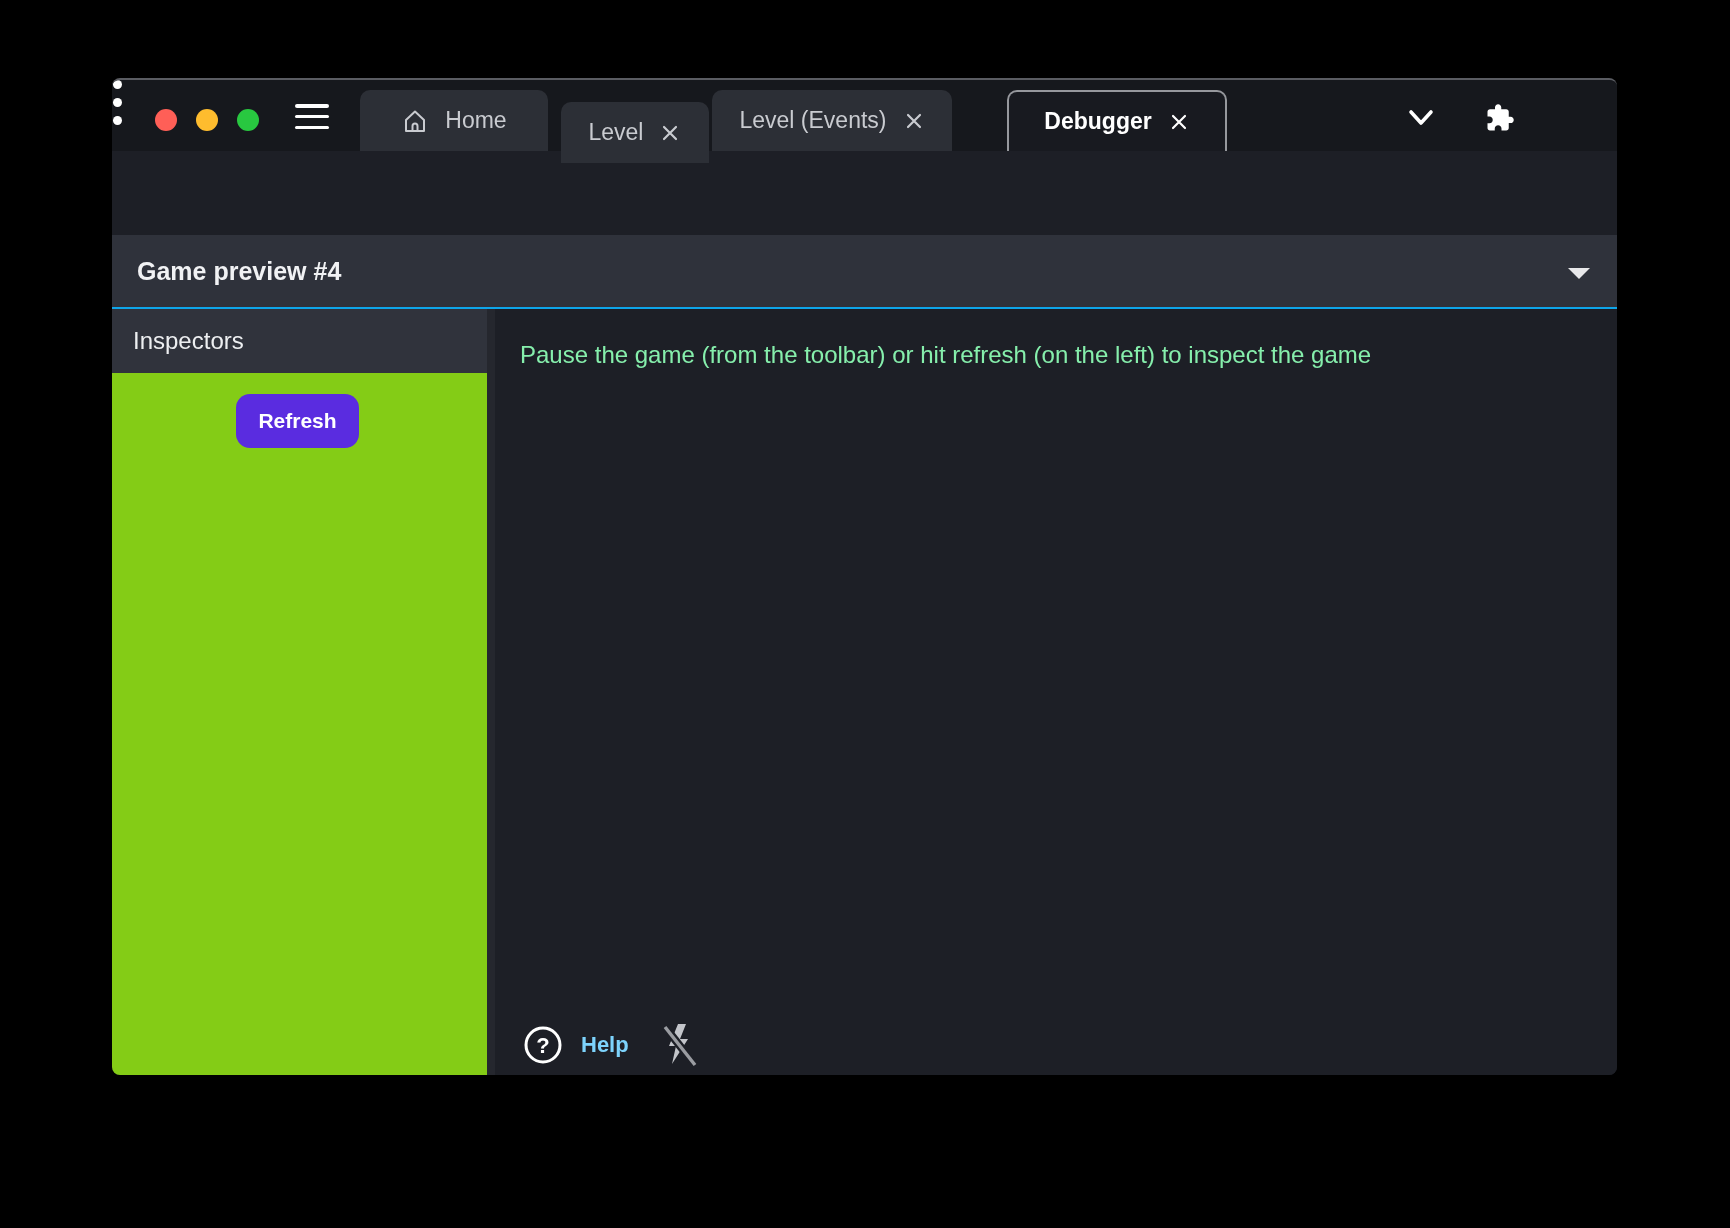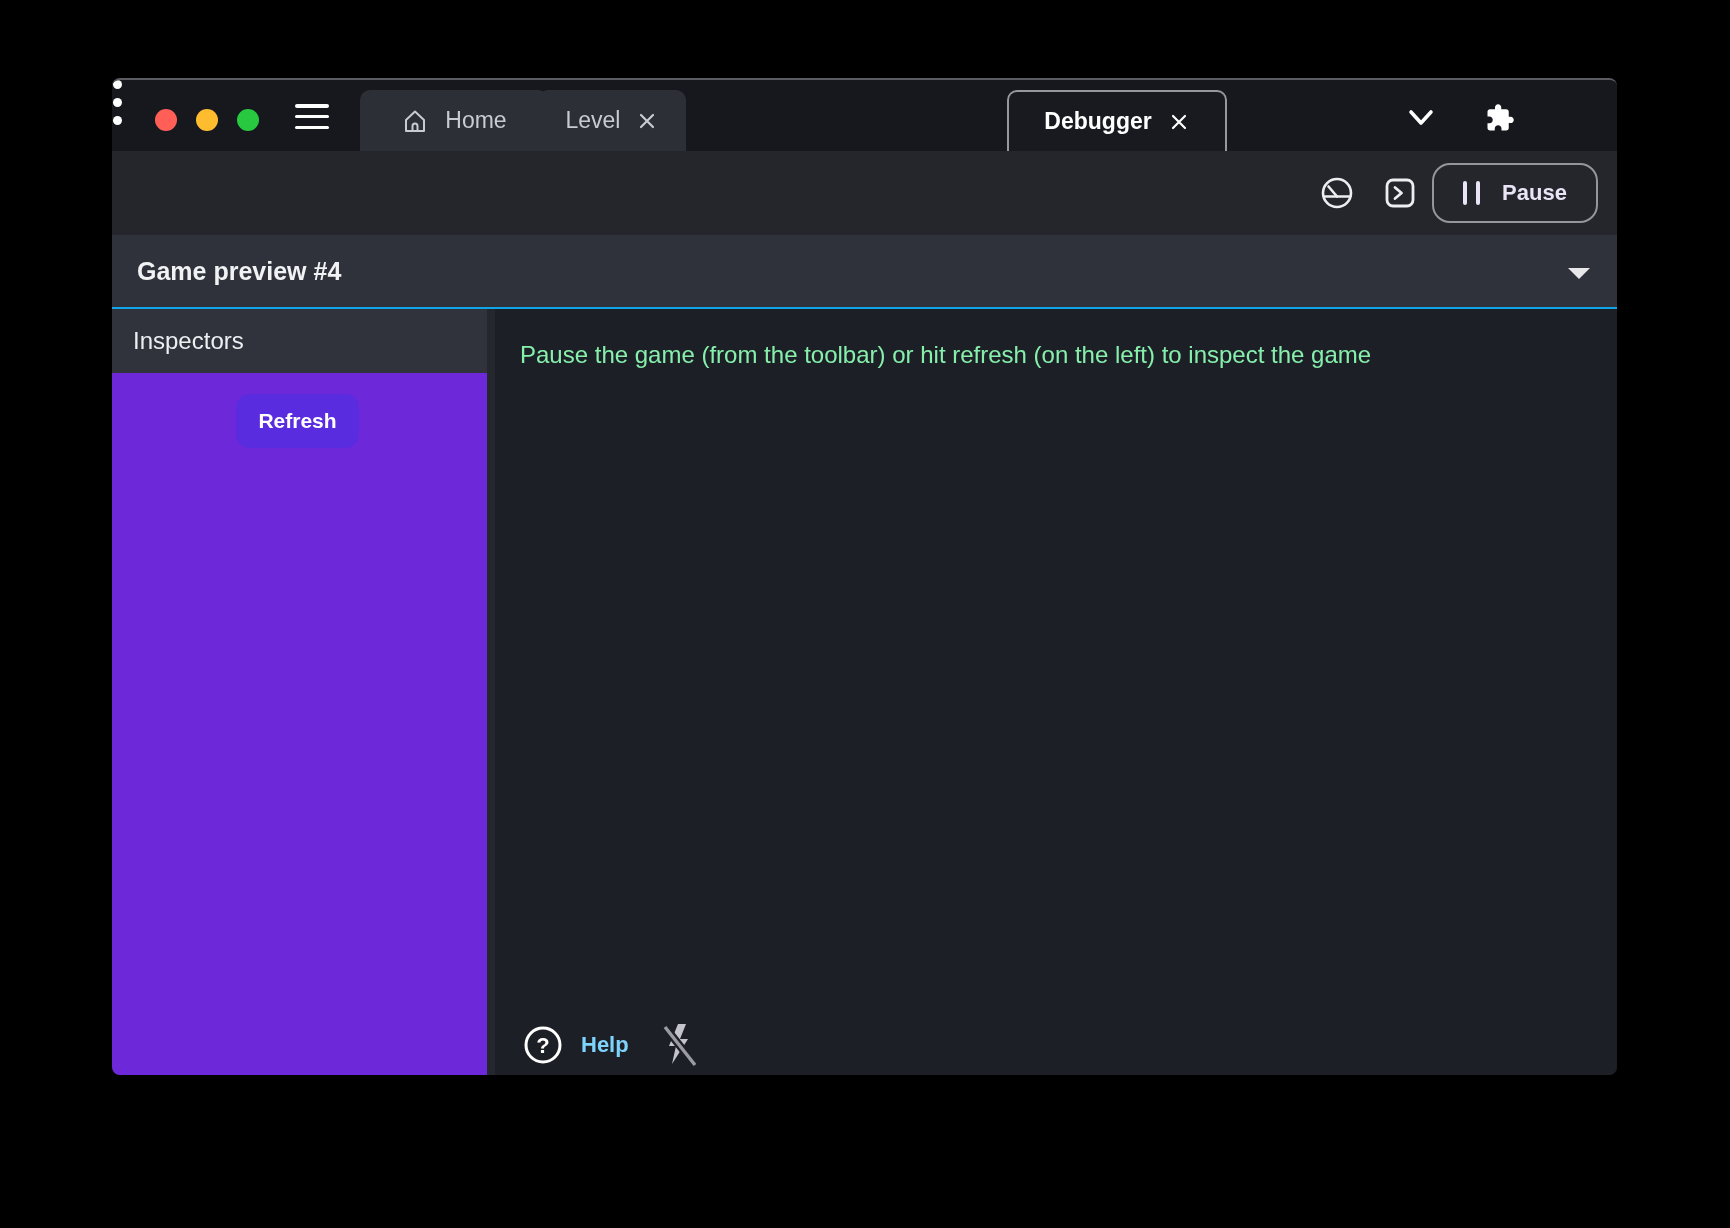--- a/index.html
+++ b/index.html
@@ -22,21 +22,21 @@
   .hamburger { position:absolute; left:183px; top:24px; width:34px; height:25px;
     display:flex; flex-direction:column; justify-content:space-between; cursor:pointer; }
   .hamburger i { display:block; height:3.5px; background:#fff; border-radius:2px; }
 
   .tab { position:absolute; top:10px; height:61px; background:#2c2f36;
     border-radius:10px 10px 0 0; display:flex; align-items:center; justify-content:center;
     gap:16px; color:#c9cbd0; font-size:23px; cursor:pointer; }
   .tab.active { background:#181a20; border:2px solid #96989d; border-bottom:none;
     color:#fff; font-weight:700;align-items:center; }
   .tab-home { left:248px; width:188px; }
-  .tab-level { left:426px; width:148px; }
+  .tab-level { left:449px; width:148px;margin-top:12px; }
   .tab-levelevents { left:600px; width:240px; }
   .tab-debugger { left:895px; width:220px; }
   .closex { width:22px; height:22px; display:block; cursor:pointer; }
 
   .tbar-right-icon { position:absolute; top:26px; cursor:pointer; }
   .chev-top { left:1293px; } .puzzle { left:1373px; top:23px; }
   .kebab { left:1461px; top:25px; width:10px; height:46px;
     display:flex; flex-direction:column; gap:9px; align-items:center; }
   .kebab i { width:9px; height:9px; background:#fff; border-radius:50%; display:block; }
 
@@ -52,21 +52,21 @@
   .pause-label { color:#e9e4f6; font-size:22px; font-weight:700; }
 
   
   .preview-row { position:absolute; left:0; top:155px; width:100%; height:74px; background:#2f323b;
     border-bottom:2px solid #0ea5e9; display:flex; align-items:center; padding-left:25px; }
   .preview-title { color:#f1f2f4; font-size:25px; font-weight:600; }
   .caret-down { position:absolute; right:23px; top:29px; cursor:pointer; }
 
   
   .content { position:absolute; left:0; top:229px; width:100%; height:768px; display:flex; }
-  .sidebar { width:375px; height:100%; background:#6d28d9; position:relative; }
+  .sidebar { width:375px; height:100%; background:#84cc16; position:relative; }
   .sb-header { width:100%; height:64px; background:#30333c; display:flex; align-items:center;
     padding-left:21px; }
   .sb-title { color:#edeff1; font-size:24px; }
   .refresh-btn { position:absolute; left:124px; top:85px; width:123px; height:54px;
     background:#5a2ce0; border:none; border-radius:14px; color:#fff; font-size:21px;
     font-weight:700; cursor:pointer; font-family:"Liberation Sans", sans-serif; }
   .vdivider { width:8px; height:100%; background:#25272e; }
   .main { flex:1; position:relative; background:#1d1f26; }
   .hint { position:absolute; left:25px; top:32px; color:#86efac; font-size:24px;text-align:center; }
 
@@ -101,20 +101,26 @@
       <span>Home</span>
     </div>
 
     <div class="tab tab-level">
       <span>Level</span>
       <svg class="closex" viewBox="0 0 22 22">
         <path d="M5 5 L17 17 M17 5 L5 17" stroke="#c9cbd0" stroke-width="2.2" stroke-linecap="round"></path>
       </svg>
     </div>
 
+    <div class="tab tab-levelevents">
+      <span>Level (Events)</span>
+      <svg class="closex" viewBox="0 0 22 22">
+        <path d="M5 5 L17 17 M17 5 L5 17" stroke="#c9cbd0" stroke-width="2.2" stroke-linecap="round"></path>
+      </svg>
+    </div>
 
     <div class="tab tab-debugger active">
       <span>Debugger</span>
       <svg class="closex" viewBox="0 0 22 22">
         <path d="M5 5 L17 17 M17 5 L5 17" stroke="#ffffff" stroke-width="2.2" stroke-linecap="round"></path>
       </svg>
     </div>
 
     <svg class="tbar-right-icon chev-top" width="32" height="24" viewBox="0 0 32 24">
       <path d="M6 6 L16 17 L26 6" fill="none" stroke="#fff" stroke-width="3.6" stroke-linecap="round" stroke-linejoin="round"></path>
@@ -124,38 +130,20 @@
       <path fill="#fff" d="M20.5 11H19V7c0-1.1-.9-2-2-2h-4V3.5C13 2.1 11.9 1 10.5 1S8 2.1 8 3.5V5H4c-1.1 0-2 .9-2 2v3.8h1.5c1.5 0 2.7 1.2 2.7 2.7S5 16.2 3.5 16.2H2V20c0 1.1.9 2 2 2h3.8v-1.5c0-1.5 1.2-2.7 2.7-2.7 1.5 0 2.7 1.2 2.7 2.7V22H17c1.1 0 2-.9 2-2v-4h1.5c1.4 0 2.5-1.1 2.5-2.5S21.9 11 20.5 11z"></path>
     </svg>
 
     <div class="kebab">
       <i></i>
         <i></i>
         <i></i>
     </div>
   </div>
 
-  <div class="toolbar">
-    <svg class="tool-icon" width="34" height="34" viewBox="0 0 34 34">
-      <circle cx="17" cy="17" r="14" fill="none" stroke="#eceef0" stroke-width="2.6"></circle>
-      <path d="M3.5 20.5 H30.5" stroke="#eceef0" stroke-width="2.6"></path>
-      <path d="M17 20.5 L8.5 10.5" stroke="#eceef0" stroke-width="2.6" stroke-linecap="round"></path>
-    </svg>
-    <svg class="tool-icon" width="32" height="32" viewBox="0 0 32 32">
-      <rect x="3" y="3" width="26" height="26" rx="6" fill="none" stroke="#eceef0" stroke-width="2.8"></rect>
-      <path d="M11 10.5 L17.5 16 L11 21.5" fill="none" stroke="#eceef0" stroke-width="2.8" stroke-linecap="round" stroke-linejoin="round"></path>
-    </svg>
-    <div class="pause-btn">
-      <span class="pause-bars">
-          <i></i>
-          <i></i>
-        </span>
-      <span class="pause-label">Pause</span>
-    </div>
-  </div>
 
   <div class="preview-row">
     <span class="preview-title">Game preview #4</span>
     <svg class="caret-down" width="30" height="18" viewBox="0 0 30 18">
       <path d="M4 4 L15 15 L26 4 Z" fill="#e8e8ea"></path>
     </svg>
   </div>
 
   <div class="content">
 

